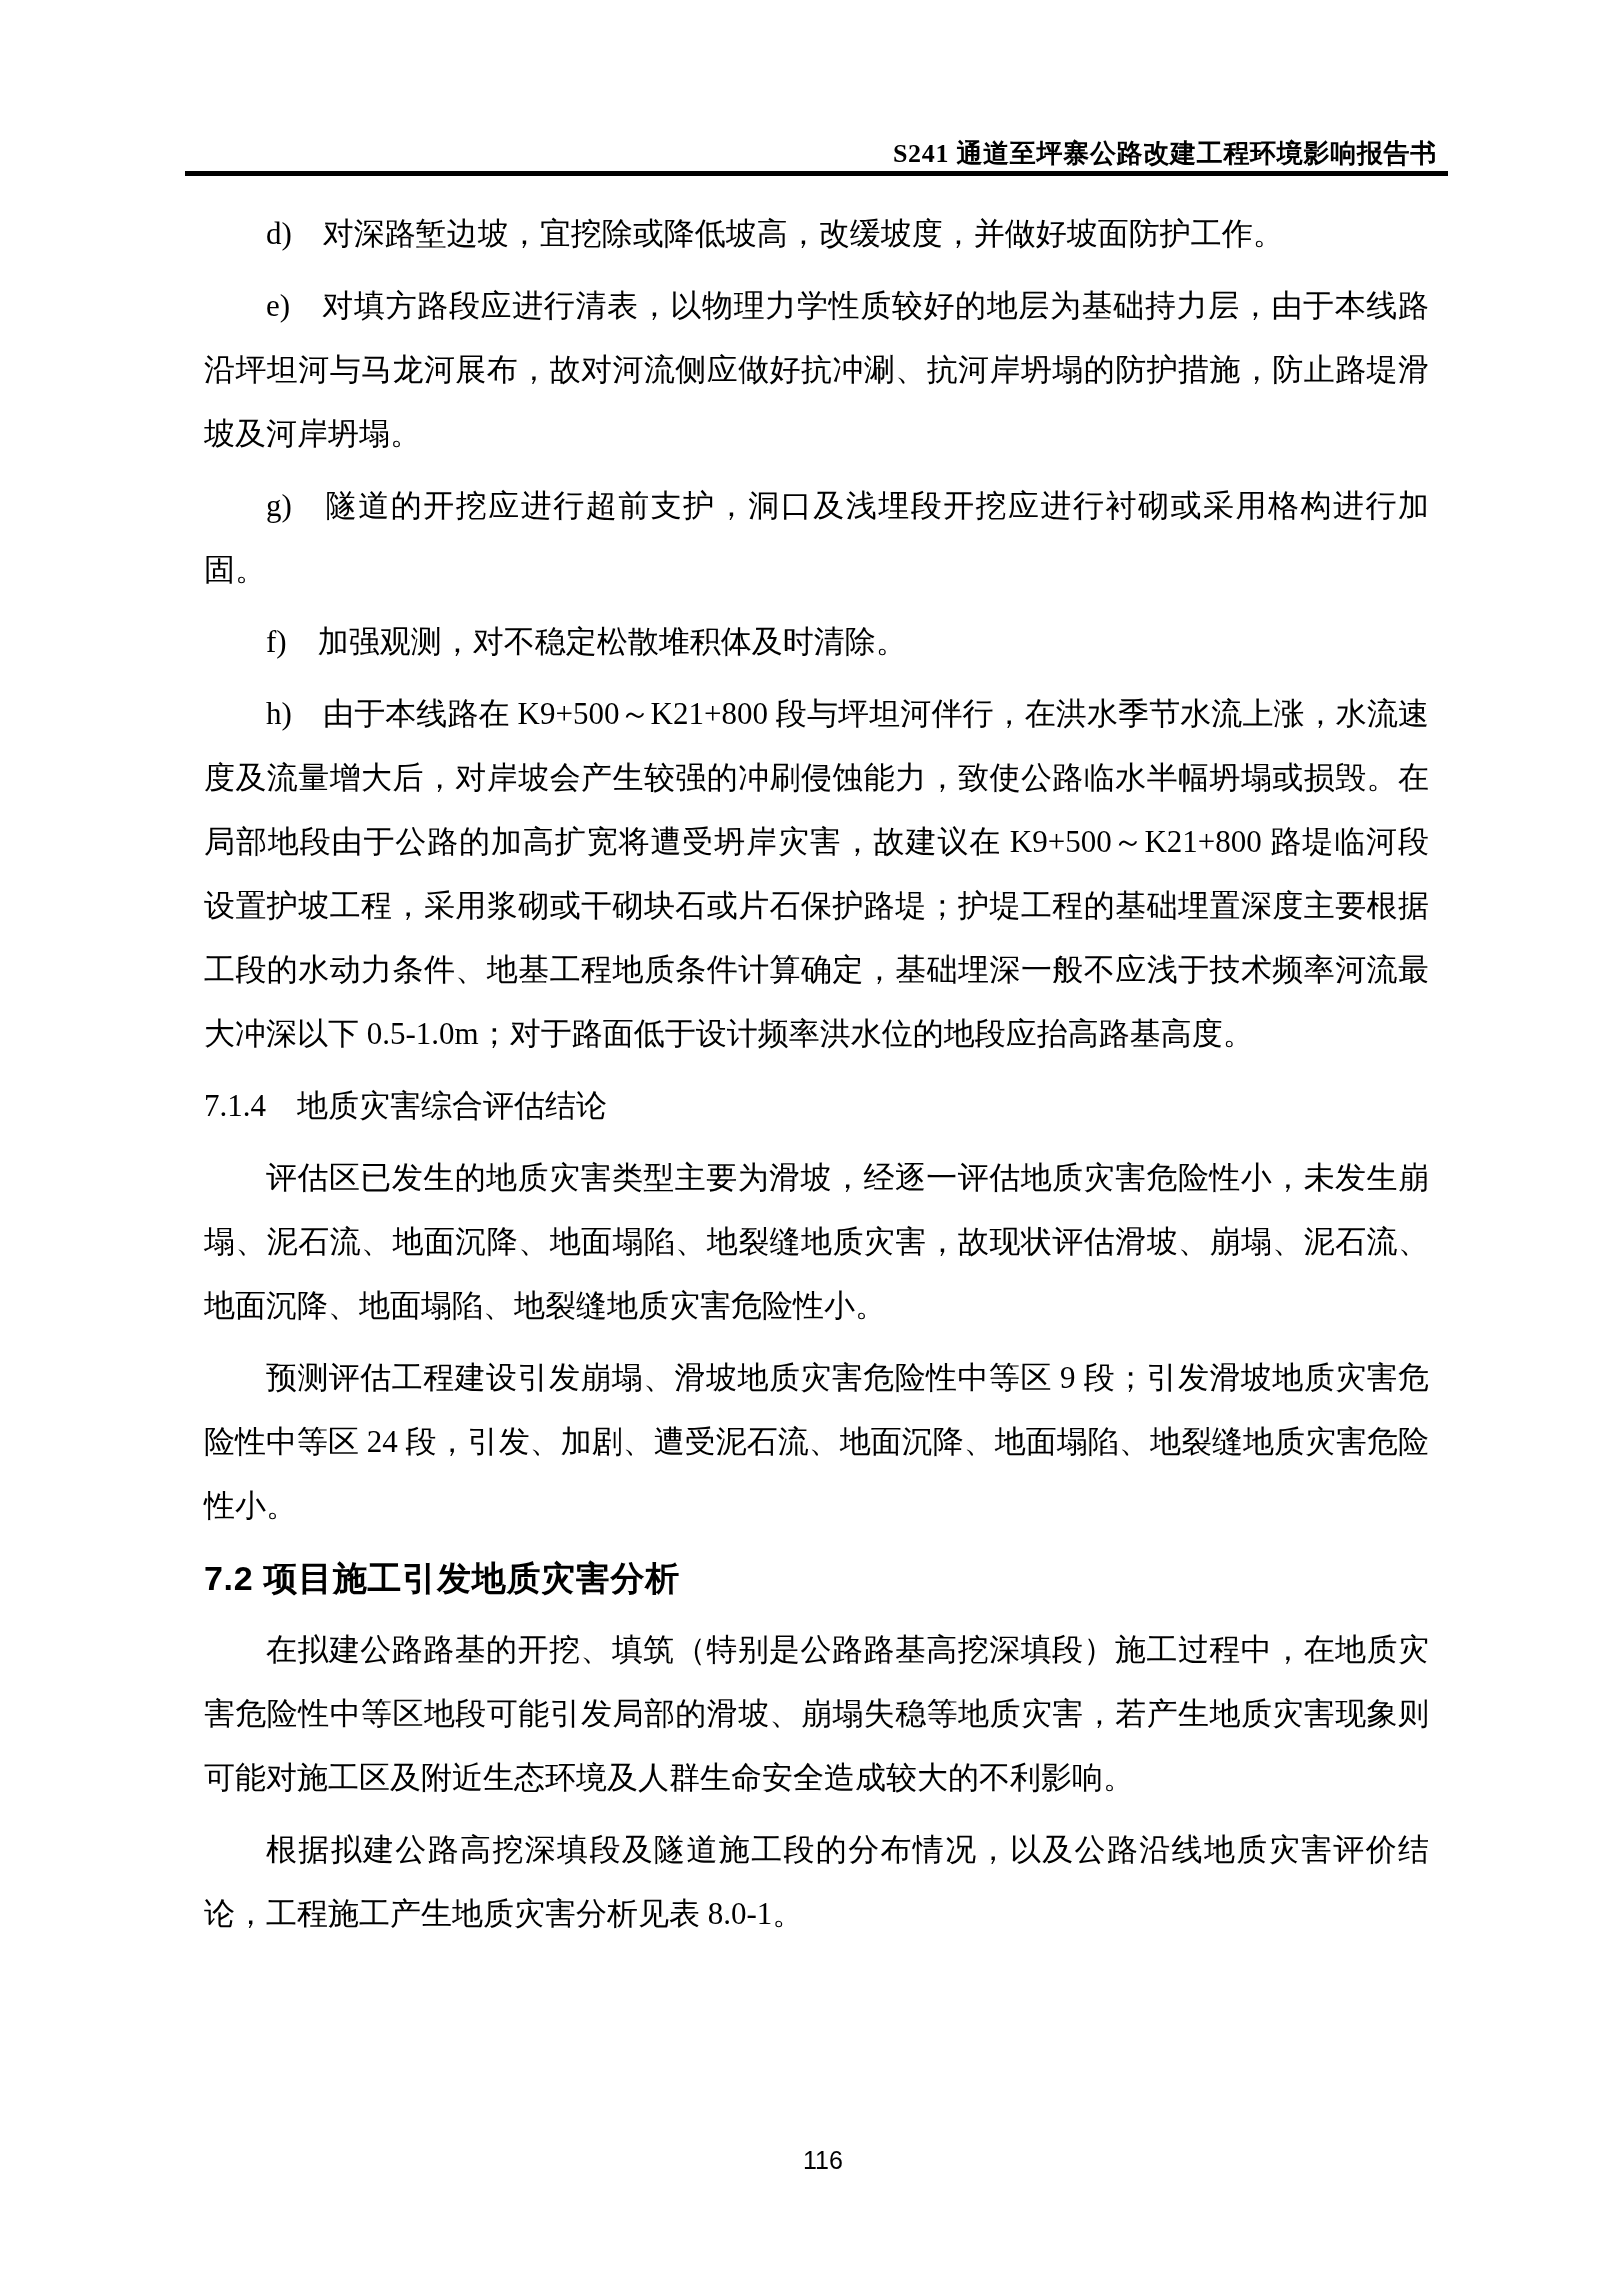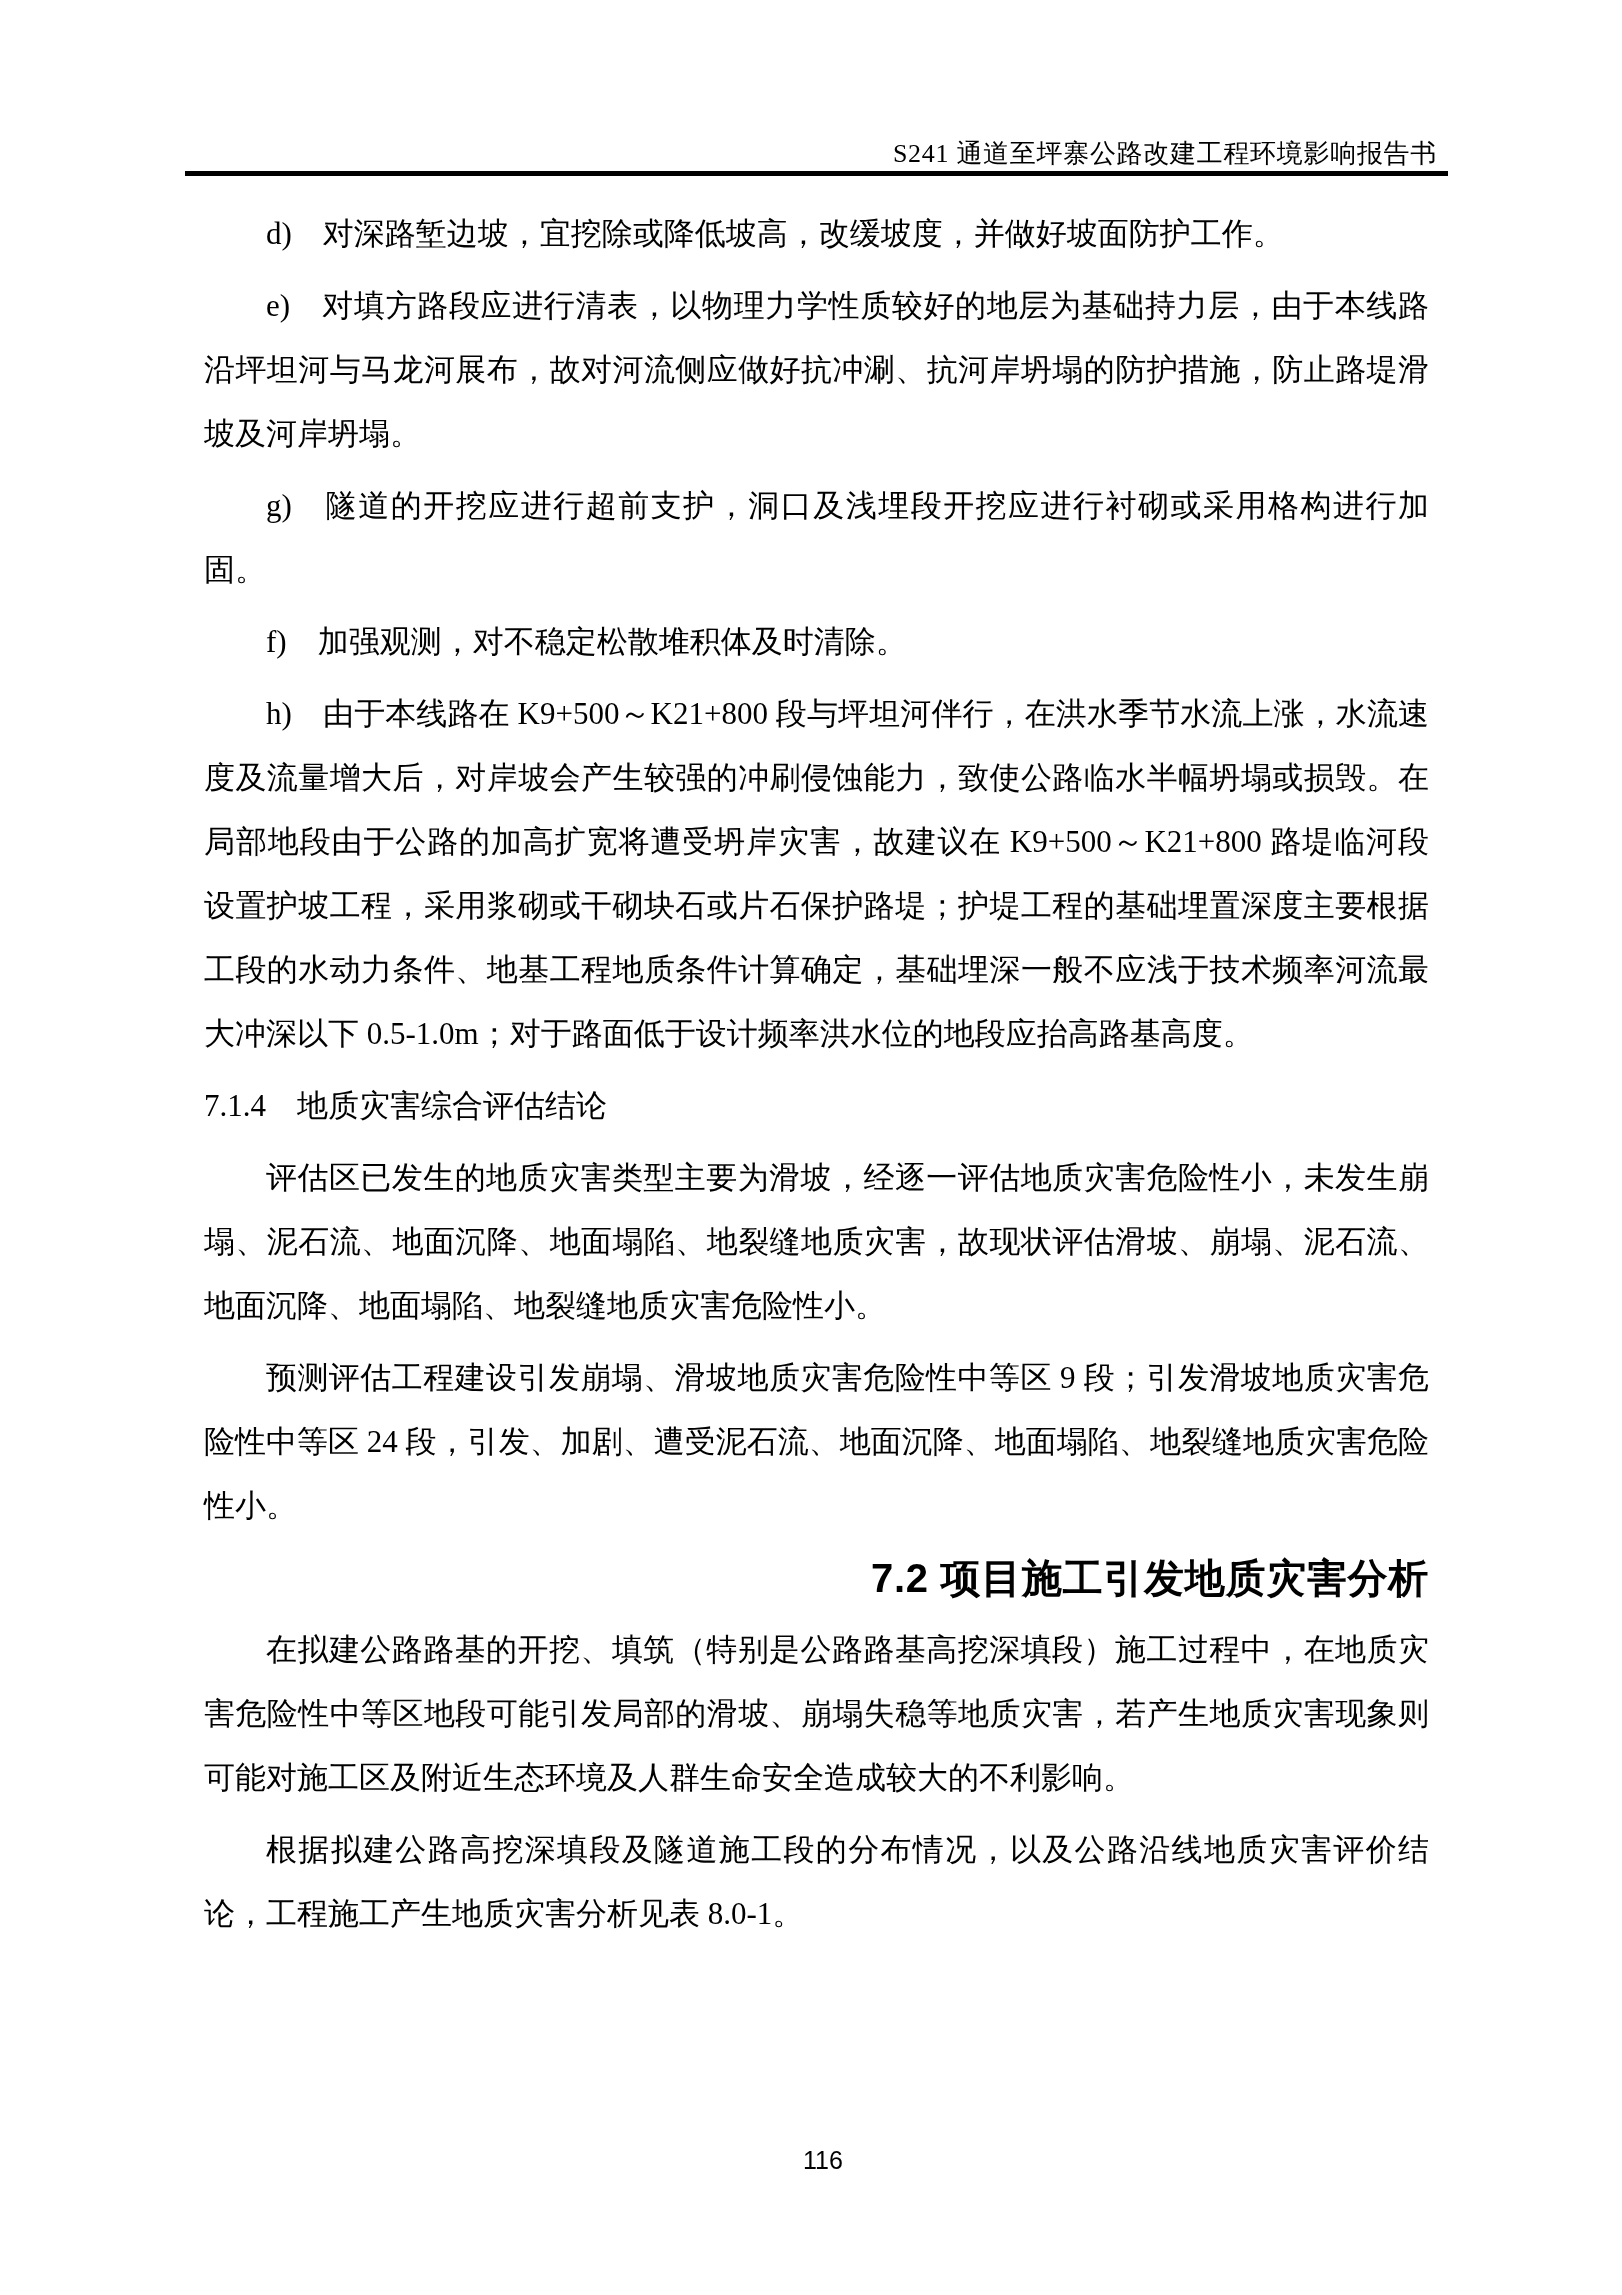--- a/index.html
+++ b/index.html
@@ -21,20 +21,21 @@
     left: 185px;
     top: 139px;
     width: 1252px;
     text-align: right;
     font-size: 26px;
     line-height: 30px;
     font-family: "Liberation Serif", serif;
     color: #000000;
     letter-spacing: 0.7px;
     white-space: nowrap;
+    font-weight: bold;
   }
   .header-rule {
     position: absolute;
     left: 185px;
     top: 171px;
     width: 1263px;
     height: 4.6px;
     background: #000000;
   }
   .doc-body {
@@ -56,24 +57,24 @@
   }
   .h-serif {
     font-family: "Liberation Serif", serif;
     font-size: 31px;
     font-weight: normal;
     text-indent: 0;
     text-align: left;
   }
   .h-sans {
     font-family: "Liberation Sans", sans-serif;
-    font-size: 40px;
+    font-size: 34px;
     font-weight: bold;
     text-indent: 0;
-    text-align: right;
+    text-align: left;
     letter-spacing: 0.7px;
   }
   .footer-pagenum {
     position: absolute;
     left: 12px;
     top: 2146px;
     width: 100%;
     text-align: center;
     font-size: 25px;
     font-family: "Liberation Sans", sans-serif;

